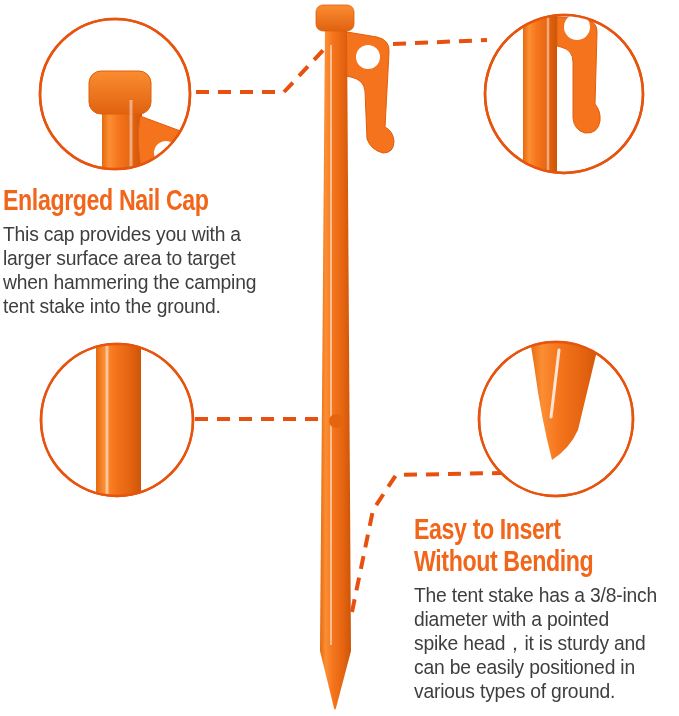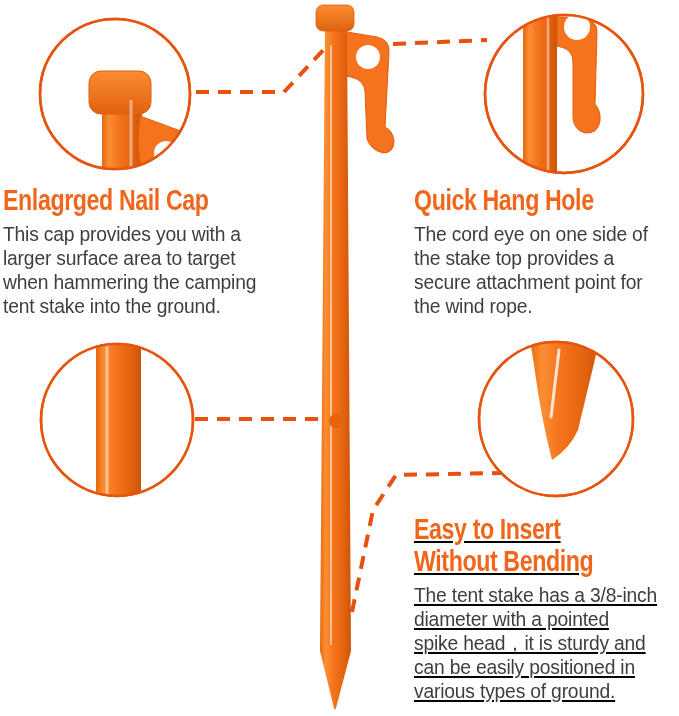--- a/index.html
+++ b/index.html
@@ -31,21 +31,21 @@
     line-height:24px;
     letter-spacing:-0.2px;
     color:#3E3E40;
     transform:scaleX(.94);
     transform-origin:0 0;
     white-space:pre-line;
   }
   #f-nail-cap   {left:3px;  top:184px; width:330px;}
   #f-hang-hole  {left:414px;top:184px; width:265px;}
   #f-material   {left:3px;  top:516px; width:345px;}
-  #f-insert     {left:414px;top:513px; width:265px;text-decoration:underline;}
+  #f-insert     {left:414px;top:513px; width:265px;}
 </style>
 </head>
 <body>
 
 <div class="canvas">
 
   <svg class="art" width="679" height="716" viewBox="0 0 679 716">
     <defs>
       <linearGradient id="shaftGrad" x1="0" y1="0" x2="1" y2="0">
         <stop offset="0" stop-color="#E5690F"></stop>
@@ -131,27 +131,20 @@
   </svg>
 
   <div class="feature" id="f-nail-cap">
     <h2 class="feature-title">Enlagrged Nail Cap</h2>
     <p class="feature-body">This cap provides you with a
 larger surface area to target
 when hammering the camping
 tent stake into the ground.</p>
   </div>
 
-  <div class="feature" id="f-hang-hole">
-    <h2 class="feature-title">Quick Hang Hole</h2>
-    <p class="feature-body">The cord eye on one side of
-the stake top provides a
-secure attachment point for
-the wind rope.</p>
-  </div>
 
 
   <div class="feature" id="f-insert">
     <h2 class="feature-title">Easy to Insert
 Without Bending</h2>
     <p class="feature-body">The tent stake has a 3/8-inch
 diameter with a pointed
 spike head，it is sturdy and
 can be easily positioned in
 various types of ground.</p>

